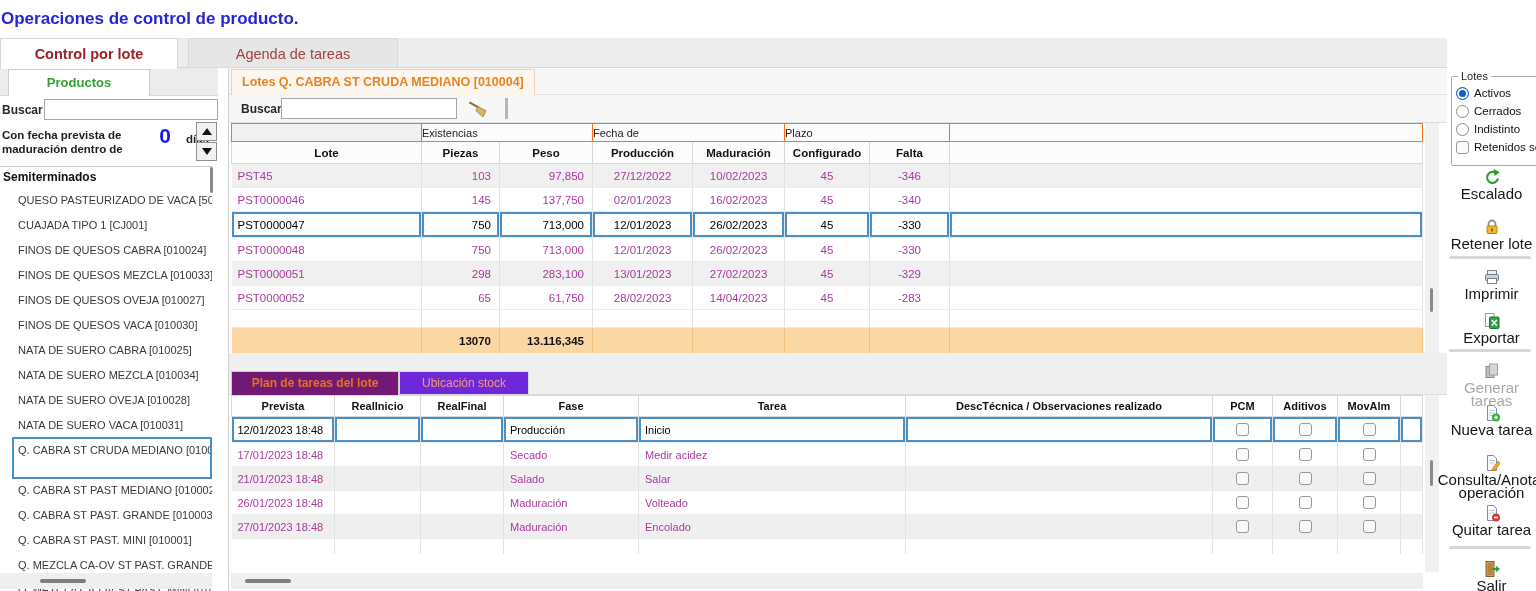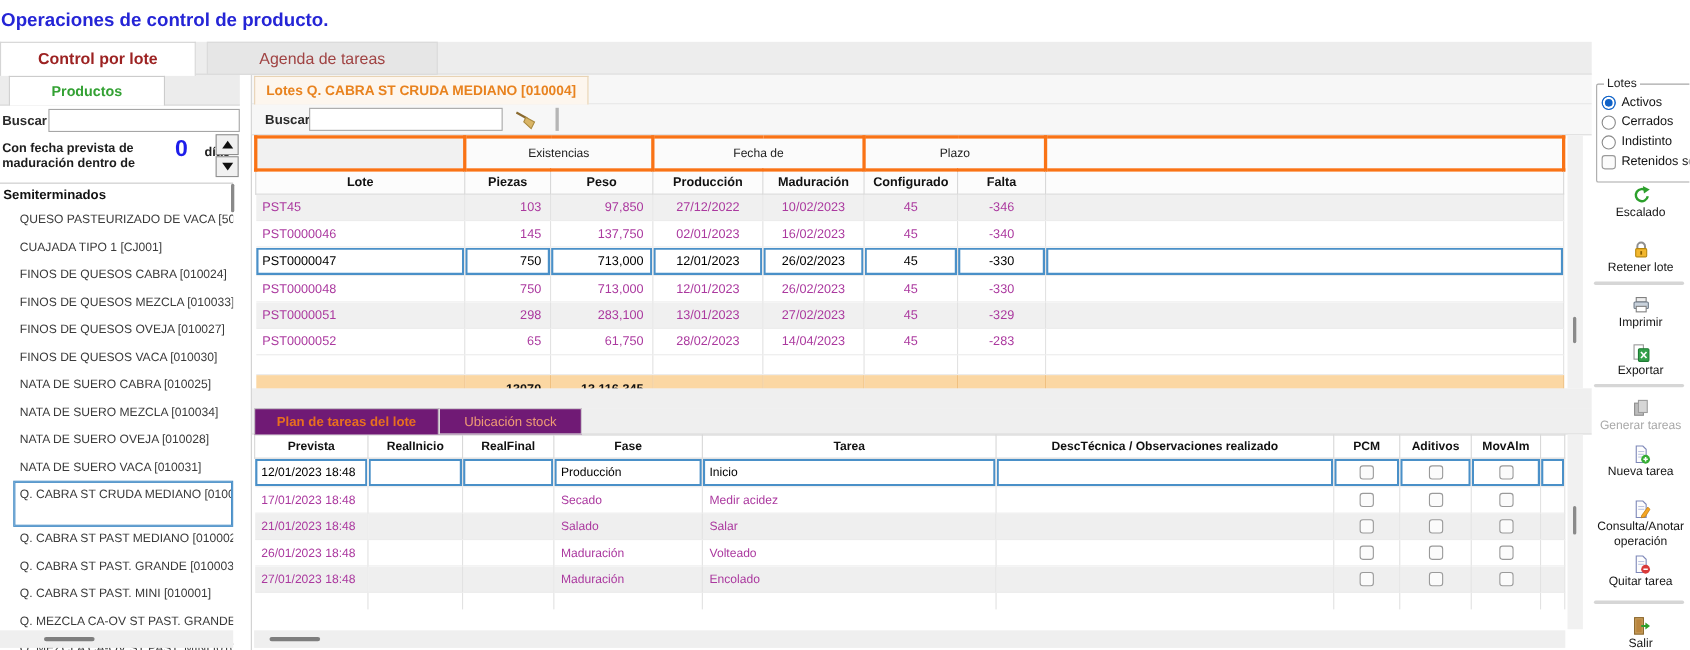--- a/index.html
+++ b/index.html
@@ -50,37 +50,37 @@
   .mp-search input { position:absolute; left:52px; top:3px; width:176px; height:21px; border:1px solid #a6a6a6; background:#fff; font-size:12px; padding:0 4px; outline:none; }
   .broom-btn { position:absolute; left:238px; top:3px; width:22px; height:22px; cursor:pointer; }
   .mp-grip { position:absolute; left:276px; top:3px; width:3px; height:21px; background:#b5b5b5; }
 
   
   table { border-collapse:collapse; table-layout:fixed; }
   td { overflow:hidden; white-space:nowrap; }
 
   .ltable { position:absolute; left:2px; top:55px; width:1192px; font-size:11.5px; }
   .ltable td { border-right:1px solid #e2e2e2; }
-  .ltable .ghrow td { height:30px; background:#fbfbfb; border:3px solid #f97316; text-align:center; font-size:11px; color:#222; }
+  .ltable .ghrow td { height:18px; background:#fbfbfb; border:1px solid #f97316; text-align:left; font-size:11px; color:#222; }
   .ltable .ghrow td.ghfirst { background:#f1f1f1; }
   .ltable .hrow td { height:22px; background:#fcfcfc; border:1px solid #d8d8d8; text-align:center; font-size:11.5px; font-weight:bold; color:#111; }
   .ltable .drow td { height:24px; border-bottom:1px solid #ececec; color:#ab399f; }
   .ltable .drow.alt td { background:#f0f0f0; }
   .ltable .drow.sel td { height:26px; background:#fff; color:#000; box-shadow:inset 0 0 0 2px #4a90c8; }
   .ltable .erow td { height:18px; border-bottom:1px solid #ececec; }
   .ltable .trow td { height:26px; background:#fbd7a3; border-right:1px solid #f0c080; font-weight:bold; color:#111; }
   .cl { text-align:left; padding-left:6px;margin-left:20px; }
   .cr { text-align:right; padding-right:8px; }
   .cc { text-align:center; }
 
   .mid-gap { position:absolute; left:0; top:285px; width:1219px; height:18px; background:#efefef; }
   .subtab-strip { position:absolute; left:0; top:303px; width:1219px; height:24px; background:#efefef; border-bottom:1px solid #ddd; }
   .subtab { position:absolute; top:303px; height:24px; line-height:23px; text-align:center; font-size:12px; z-index:2; }
   .subtab.active { left:2px; width:168px; background:#701a75; border:1px solid #ccc; border-bottom:none; color:#e8701e; font-weight:bold; }
-  .subtab.inactive { left:170px; width:130px; background:#701a75; border:1px solid #d8d8d8; color:#ef9c74; }
+  .subtab.inactive { left:170px; width:130px; background:#6d28d9; border:1px solid #d8d8d8; color:#ef9c74; }
 
   .ttable { position:absolute; left:2px; top:327px; width:1192px; font-size:11px; }
   .ttable td { border-right:1px solid #e2e2e2; }
   .ttable .ghrow td { height:19px; background:#fff; border:1px solid #d8d8d8; text-align:center; font-size:11px; color:#222; }
   .ttable .ghrow td.ghrest { background:#f1f1f1; border-left:none; }
   .ttable .hrow td { height:21px; background:#fff; border:1px solid #d8d8d8; text-align:center; font-weight:bold; color:#111; }
   .ttable .drow td { height:24px; border-bottom:1px solid #ececec; color:#ab399f; }
   .ttable .drow.alt td { background:#efefef; }
   .ttable .drow.sel td { height:26px; background:#fff; color:#000; box-shadow:inset 0 0 0 2px #4a90c8; }
   .ttable .erow td { height:15px; }
@@ -95,21 +95,21 @@
   .mp-hscroll .thumb { position:absolute; left:14px; top:6px; width:46px; height:4px; background:#7e7e7e; border-radius:2px; }
 
   
   .right-toolbar { position:absolute; left:1447px; top:68px; width:89px; height:523px; background:#fff; }
   .rt-fieldset { position:absolute; left:4px; top:2px; width:110px; height:96px; border:1px solid #a8a8a8; border-radius:2px; padding:2px 0 0 4px; }
   .rt-fieldset legend { font-size:11px; color:#222; padding:0 3px; margin-left:2px; }
   .rt-opt { display:flex; align-items:center; gap:5px; height:18px; font-size:11.5px; color:#111; cursor:pointer; }
   .radio { width:13px; height:13px; border-radius:50%; border:1px solid #8a8a8a; background:#fff; flex:0 0 auto; }
   .radio.on { border:1.5px solid #0f62c8; background:#0f62c8; box-shadow:inset 0 0 0 2px #fff; }
   .rbtn { position:absolute; left:0; width:89px; display:flex; flex-direction:column; align-items:center; gap:1px; cursor:pointer;
-          font-size:11px; color:#161616; text-align:center; line-height:13px; }
+          font-size:15px; color:#161616; text-align:center; line-height:13px; }
   .rbtn.disabled { color:#a8a8a8; cursor:default; }
   .rt-sep { position:absolute; left:2px; width:82px; height:3px; background:#d6d6d6; border-radius:2px; }
 </style>
 </head>
 <body>
 
 <div class="app">
 
   <div class="page-title">Operaciones de control de producto.</div>
 

